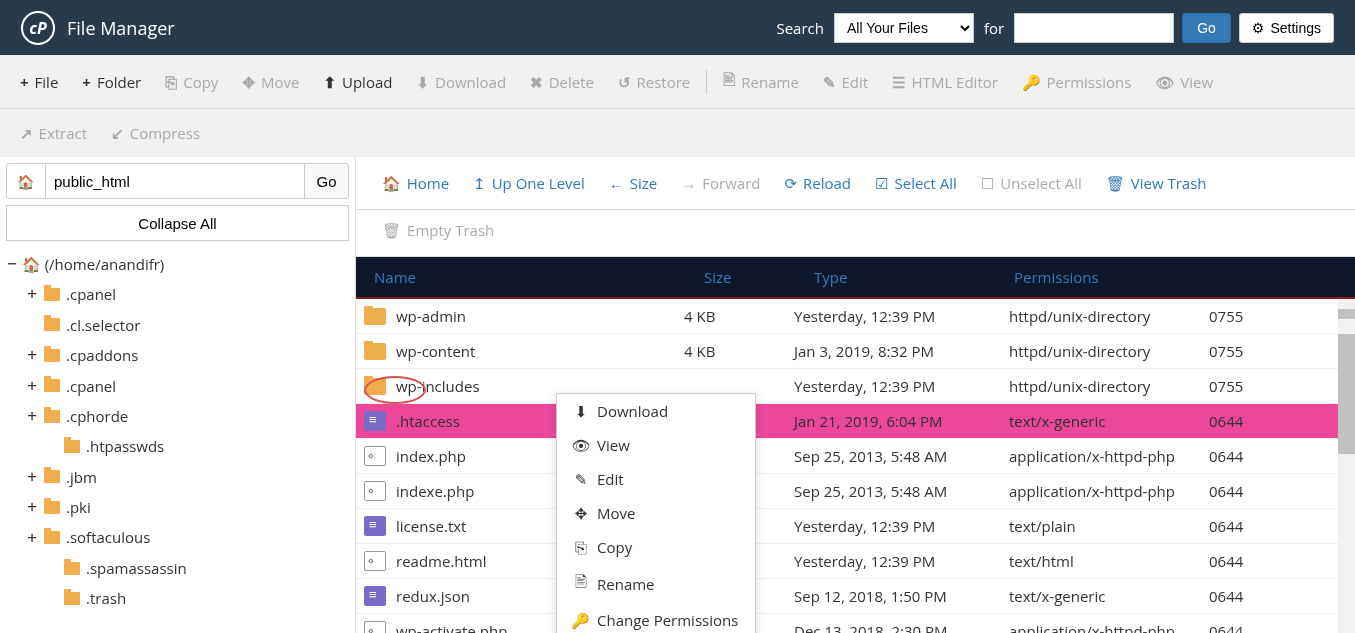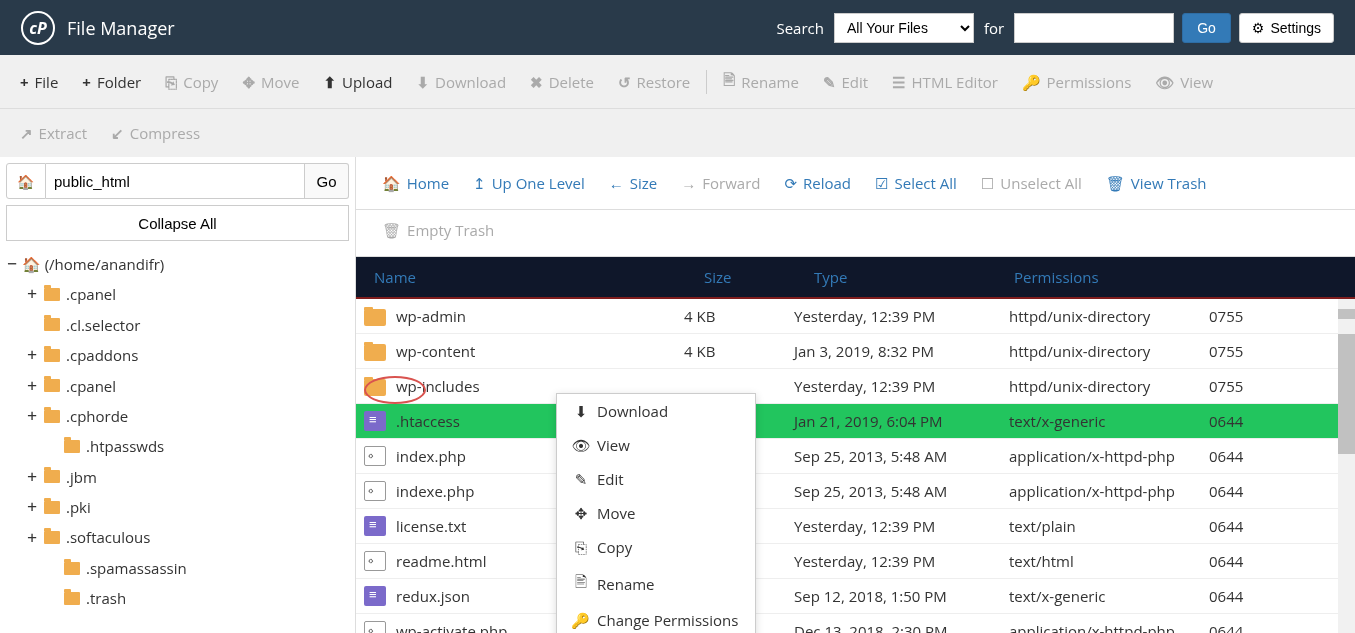--- a/index.html
+++ b/index.html
@@ -44,29 +44,29 @@
 .action-link .ai{margin-right:6px}
 .action-bar-row2{padding:4px 14px 10px;border-bottom:1px solid #ddd}
 .table-head{display:flex;padding:10px 18px;border-bottom:2px solid #7f1d1d;color:#337ab7;font-size:15px;background:#0f172a}
 .col-name{flex:0 0 330px}
 .col-size{flex:0 0 110px}
 .col-mod{flex:0 0 215px}
 .col-type{flex:0 0 200px}
 .col-perm{flex:1}
 .table-body{flex:1;overflow-y:scroll;position:relative}
 .row{display:flex;align-items:center;padding:7px 8px;border-bottom:1px solid #eee;font-size:15px;color:#333}
-.row.selected{background:#22c55e}
+.row.selected{background:#ec4899}
 .file-icon{width:22px;height:20px;margin-right:10px;display:inline-block;position:relative}
 .fi-folder{background:#f0ad4e;border-radius:2px;height:17px;margin-top:2px}
 .fi-folder::before{content:"";position:absolute;top:-2px;left:0;width:9px;height:3px;background:#f0ad4e;border-radius:1px 1px 0 0}
 .fi-doc{background:#7b6aca;border-radius:2px}
 .fi-doc::after{content:"≡";color:#fff;position:absolute;left:5px;top:-1px;font-size:13px}
 .fi-code{background:#fff;border:1px solid #999;border-radius:2px}
 .fi-code::after{content:"‹›";color:#555;position:absolute;left:3px;top:0;font-size:11px;letter-spacing:-1px}
-.r-name{flex:0 0 320px;display:flex;align-items:flex-end;padding-left:0}
+.r-name{flex:0 0 320px;display:flex;align-items:flex-start;padding-left:0}
 .r-size{flex:0 0 110px}
 .r-mod{flex:0 0 215px}
 .r-type{flex:0 0 200px}
 .r-perm{flex:1}
 .context-menu{position:absolute;top:94px;left:200px;width:200px;background:#fff;border:1px solid #ccc;box-shadow:0 2px 8px rgba(0,0,0,.15);z-index:10}
 .cm-item{padding:7px 14px;cursor:pointer;display:flex;align-items:center;font-size:15px}
 .cm-icon{width:20px;margin-right:6px;text-align:center}
 .highlight-circle{position:absolute;border:2px solid #d9534f;border-radius:50%;width:62px;height:28px;top:77px;left:8px;pointer-events:none;z-index:11}
 .scroll-track{position:absolute;right:0;top:0;bottom:0;width:17px;background:#f1f1f1}
 .scroll-thumb{position:absolute;right:0;width:17px;background:#c1c1c1}

